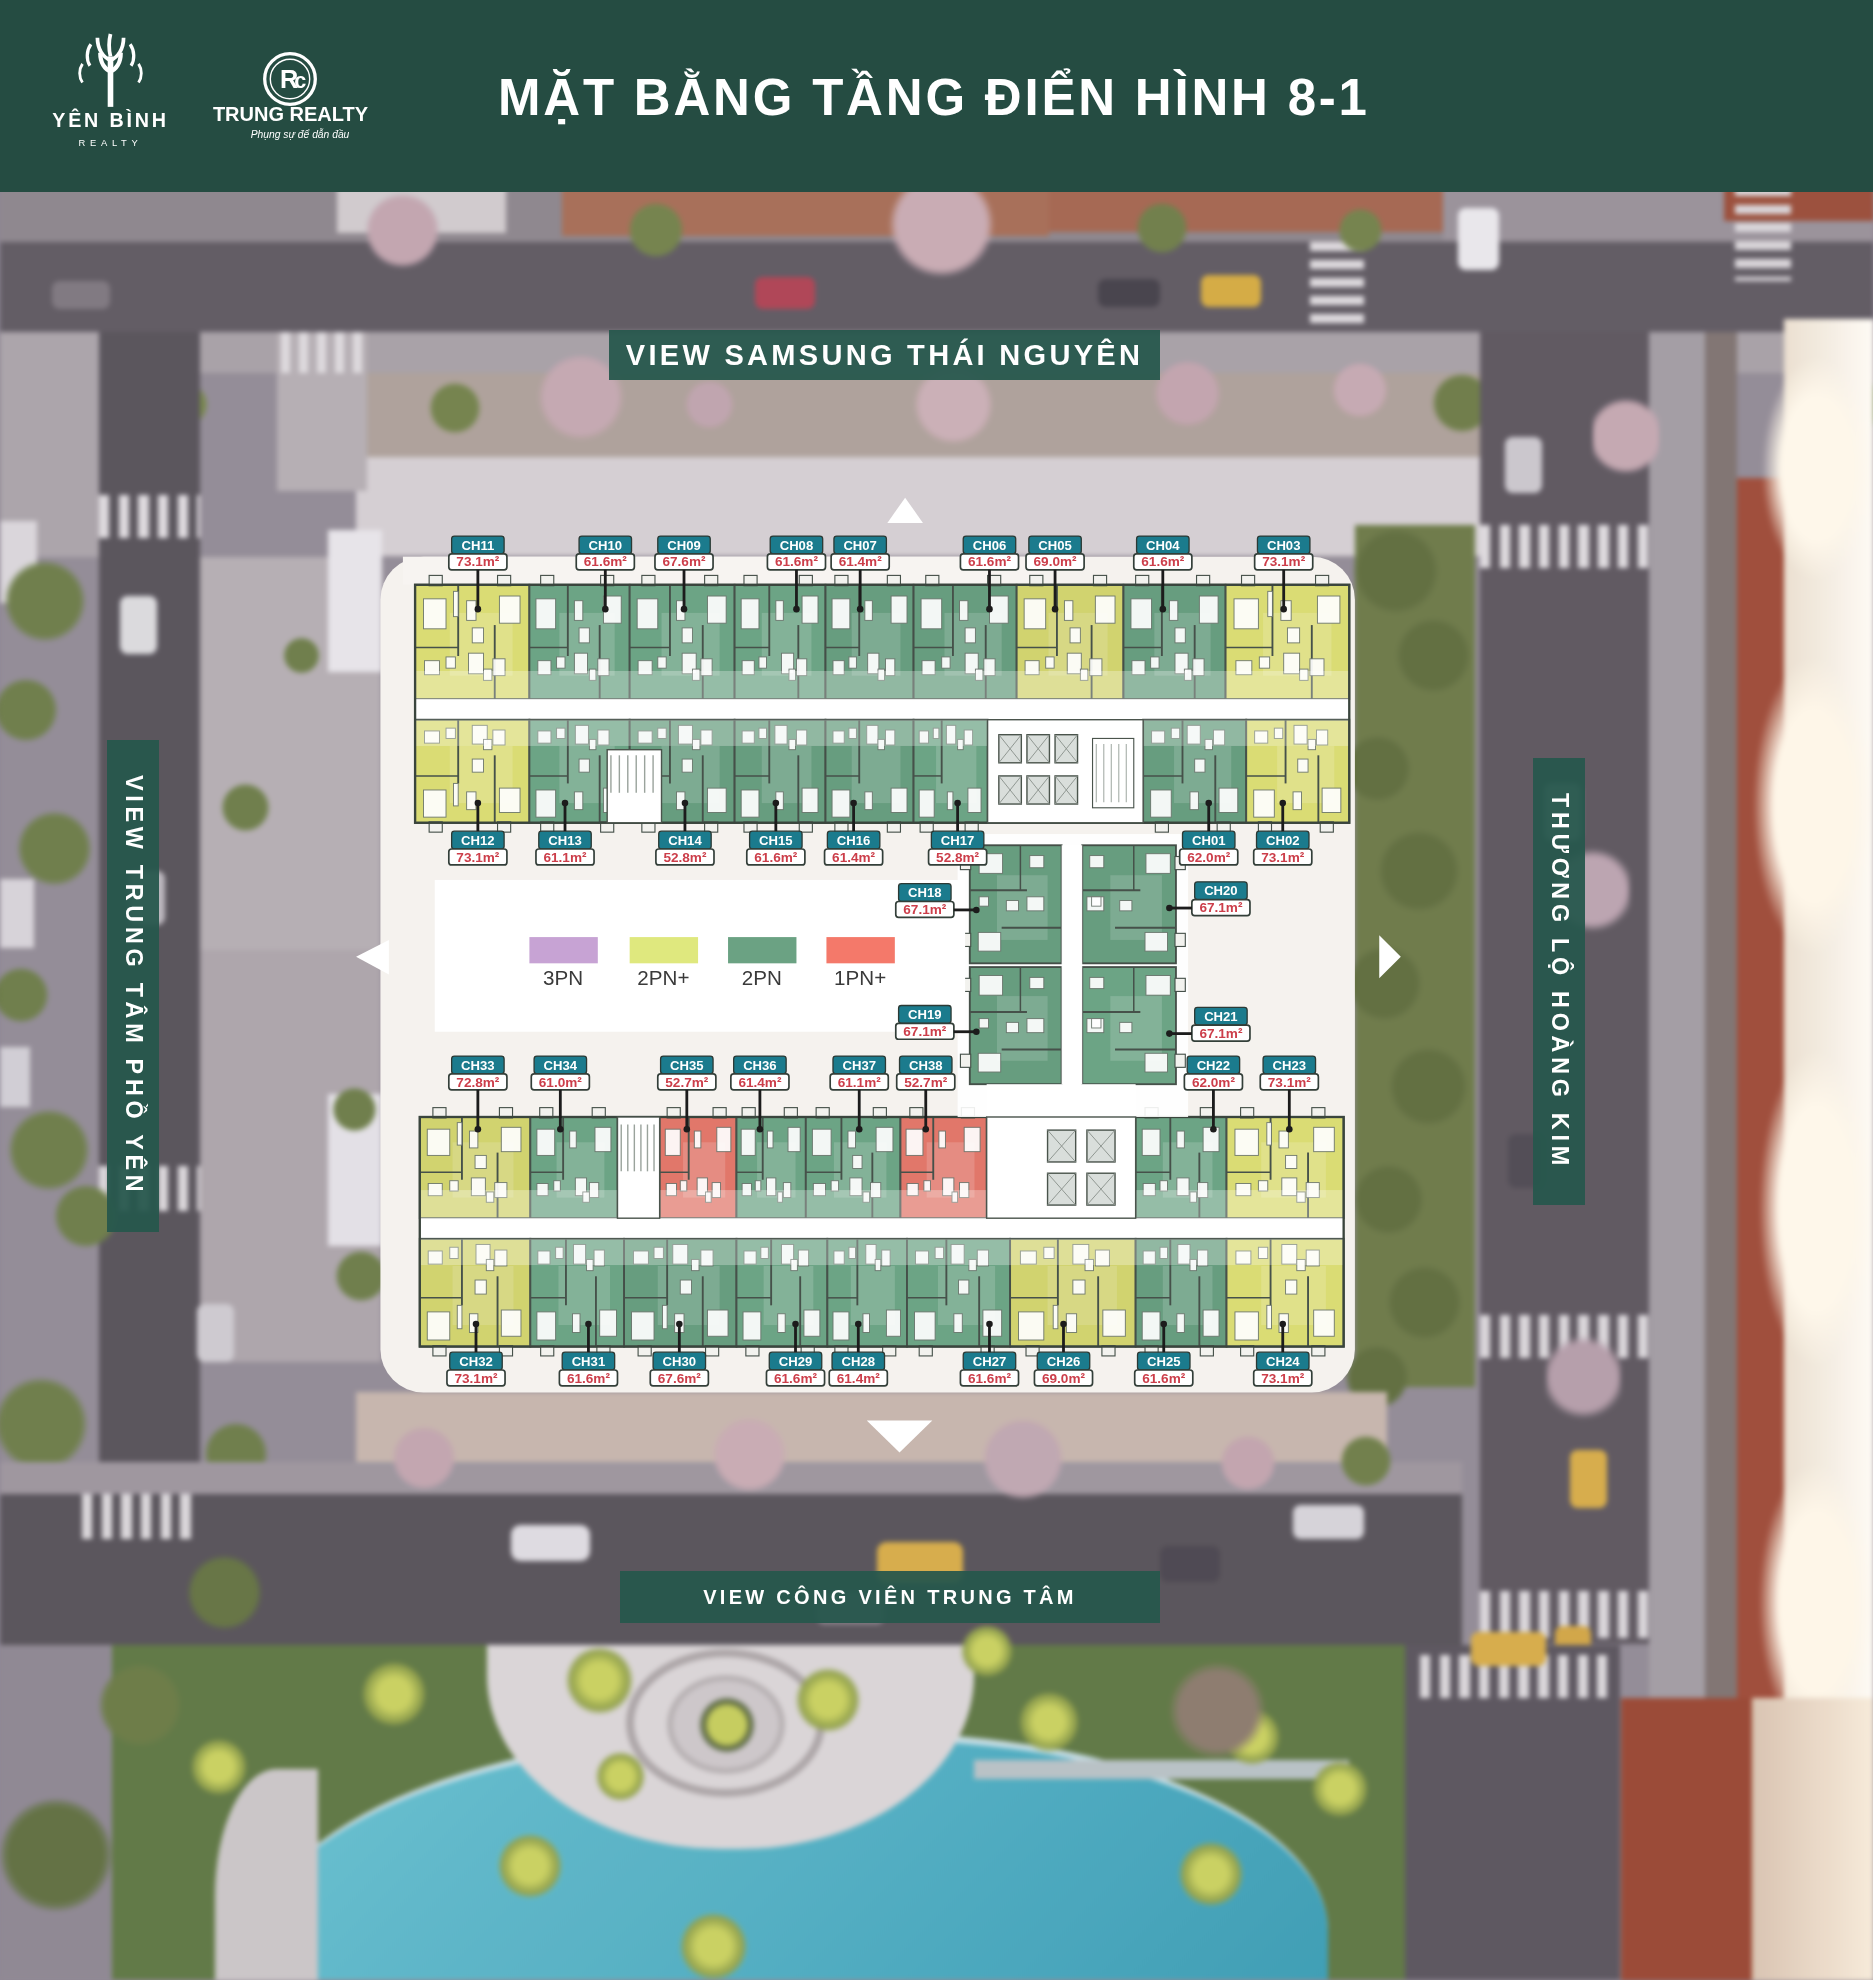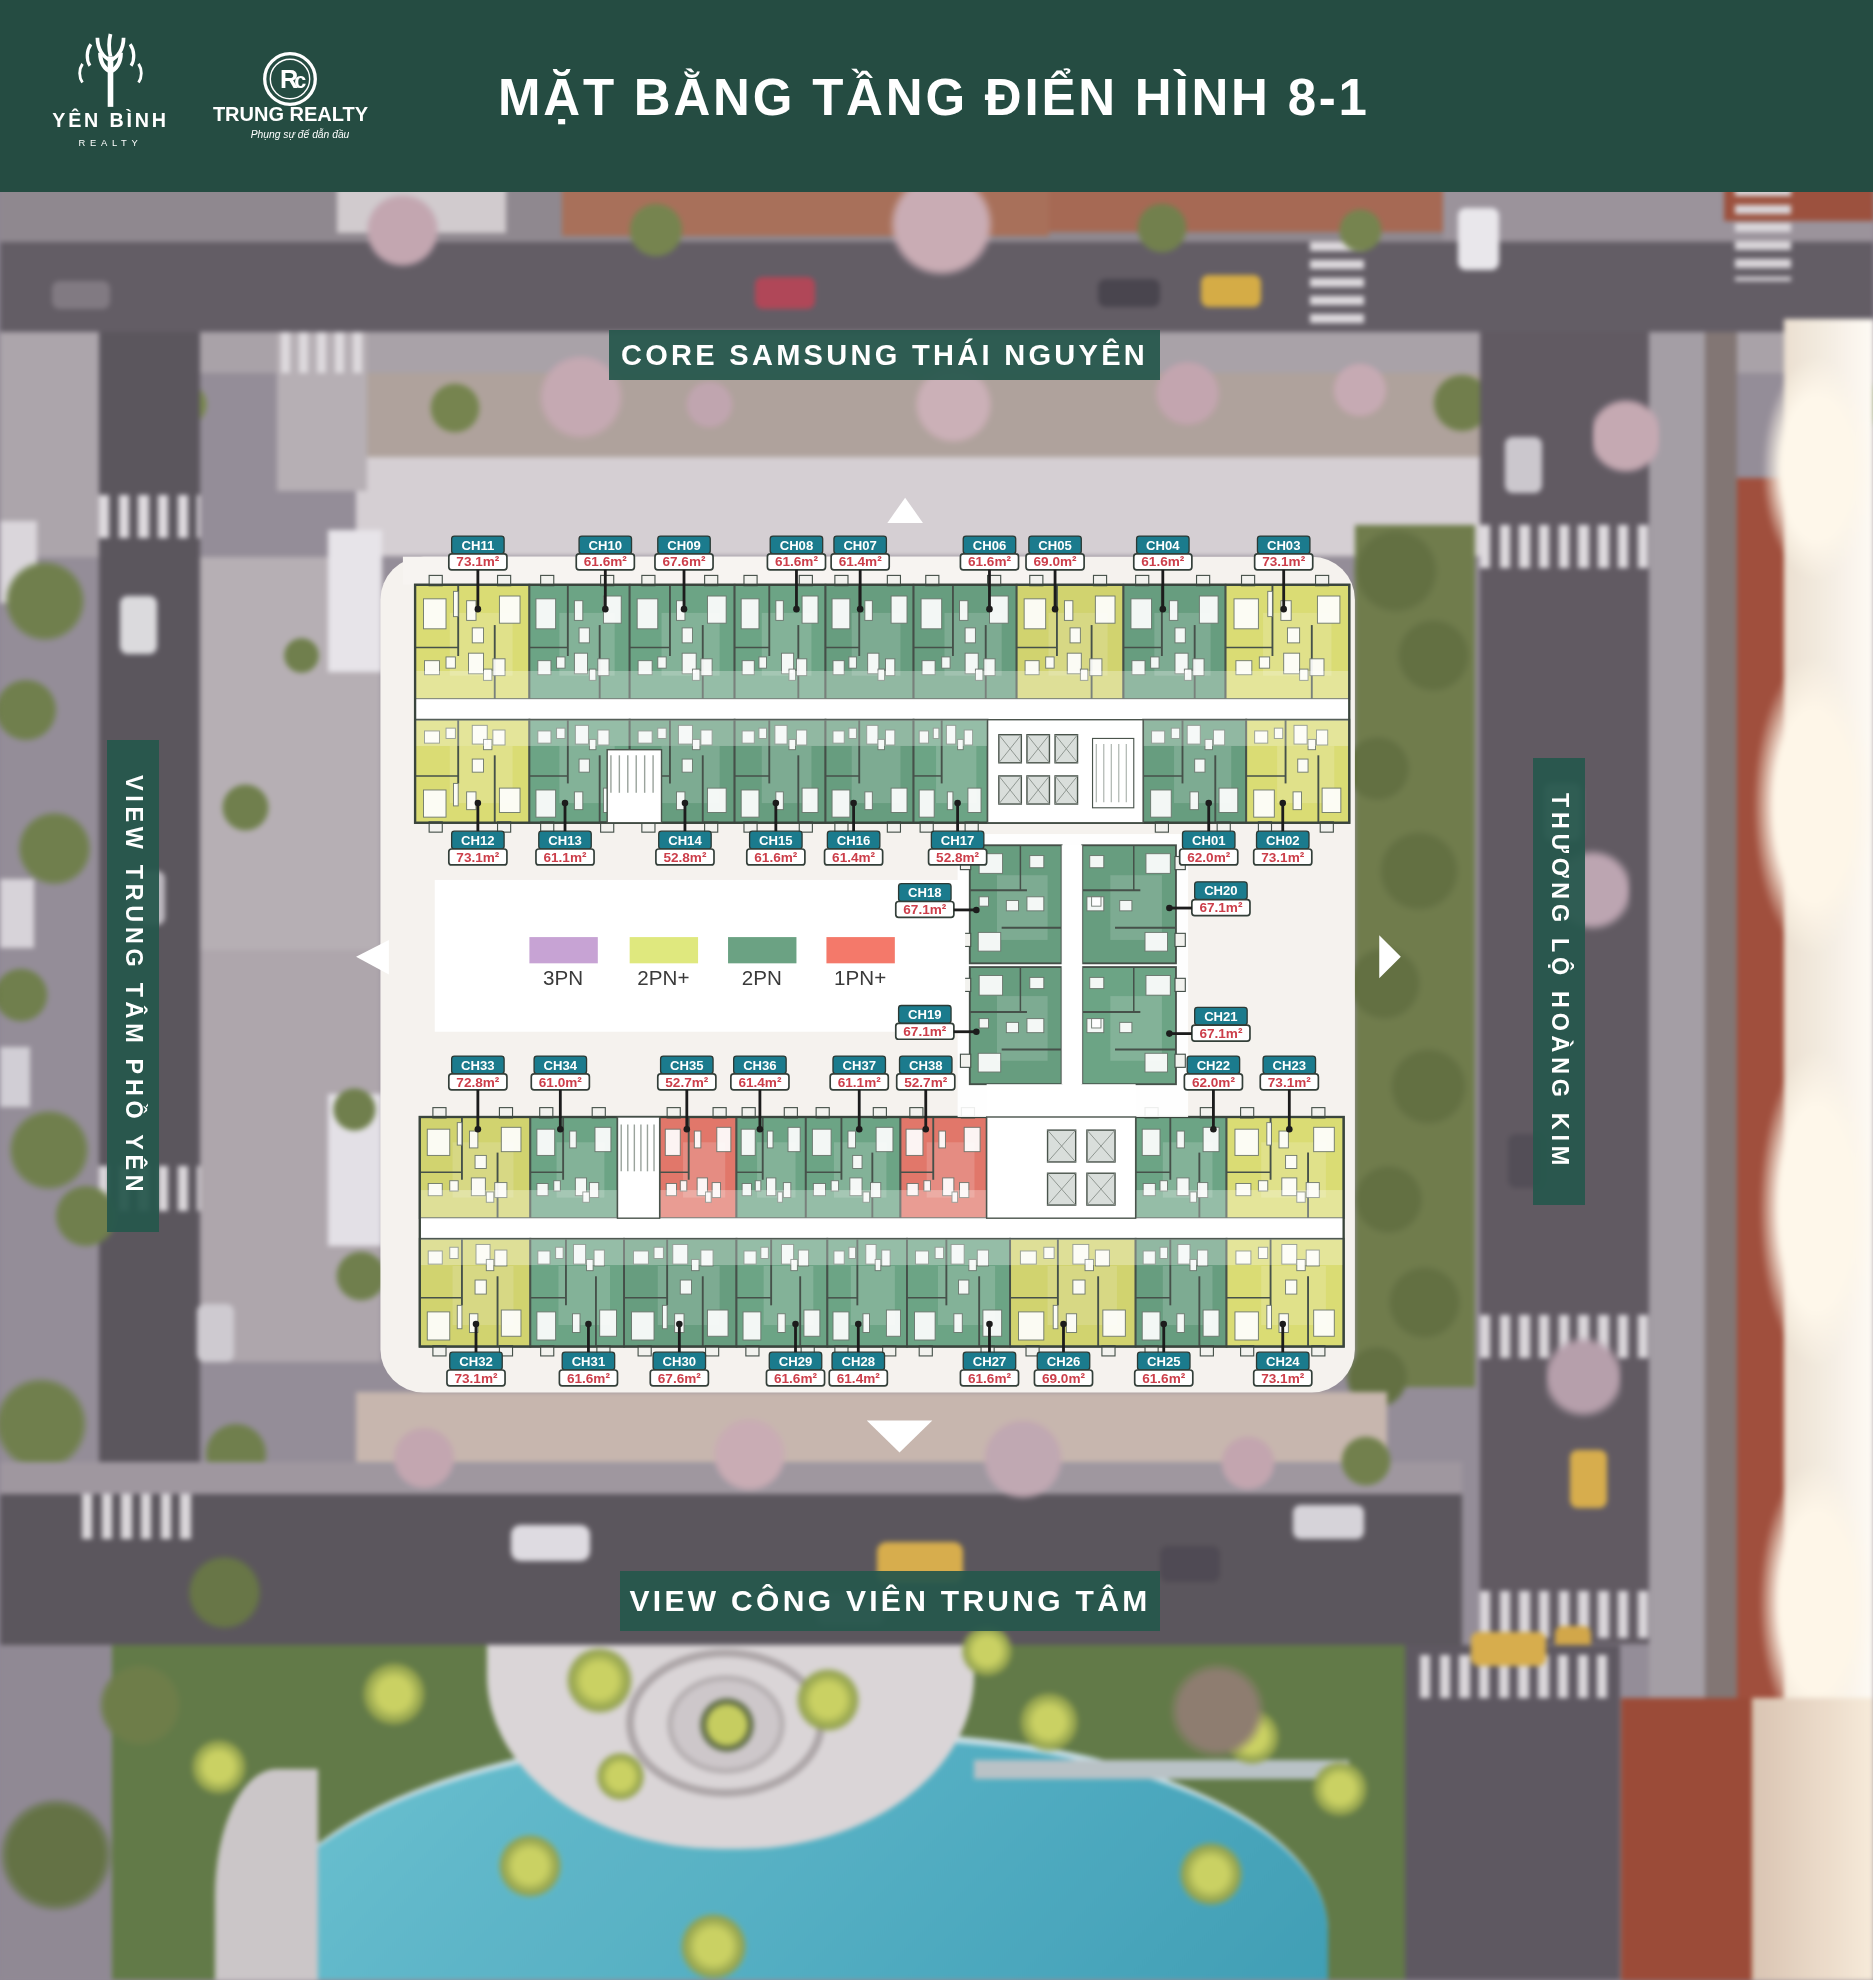--- a/index.html
+++ b/index.html
@@ -1424,23 +1424,23 @@
 <text x="1303" y="1107.5" font-size="14.5" font-weight="bold" fill="#cc3e4a" text-anchor="middle" font-family="Liberation Sans, sans-serif">67.1m²</text>
 <line x1="1272" y1="1103" x2="1248" y2="1103" stroke="#1c1c1c" stroke-width="3"></line>
         <circle cx="1248" cy="1103" r="3.5" fill="#1c1c1c"></circle>
 </g>
 <polygon points="947,558 985,558 966,531" fill="#ffffff"></polygon>
 <polygon points="925,1516 995,1516 960,1550" fill="#ffffff"></polygon>
 <polygon points="415,1003 415,1040 380,1021" fill="#ffffff"></polygon>
 <polygon points="1472,998 1472,1044 1495,1021" fill="#ffffff"></polygon>
 </svg>
 
-<div class="banner" style="left:609px;top:330px;width:551px;height:50px;font-size:29px;letter-spacing:3.3px">CORE SAMSUNG THÁI NGUYÊN</div>
-
-<div class="banner" style="left:620px;top:1571px;width:540px;height:60px;font-size:30px;letter-spacing:3.3px">VIEW CÔNG VIÊN TRUNG TÂM</div>
+<div class="banner" style="left:609px;top:330px;width:551px;height:50px;font-size:29px;letter-spacing:3.3px">VIEW SAMSUNG THÁI NGUYÊN</div>
+
+<div class="banner" style="left:620px;top:1571px;width:540px;height:52px;font-size:20px;letter-spacing:3.3px">VIEW CÔNG VIÊN TRUNG TÂM</div>
 
 <div class="banner vbanner" style="left:107px;top:740px;width:52px;height:492px">VIEW TRUNG TÂM PHỒ YÊN</div>
 
 <div class="banner vbanner" style="left:1533px;top:758px;width:52px;height:447px">THƯƠNG LỘ HOÀNG KIM</div>
 
 <div style="position:absolute;left:0;top:0;width:1874px;height:192px;background:#254c42">
 
   <div style="position:absolute;left:73px;top:32px;width:75px;text-align:center"><svg width="71" height="75" viewBox="0 0 76 80">
 
 <path d="M38 80 L38 26" stroke="#fff" stroke-width="6" fill="none"></path>

